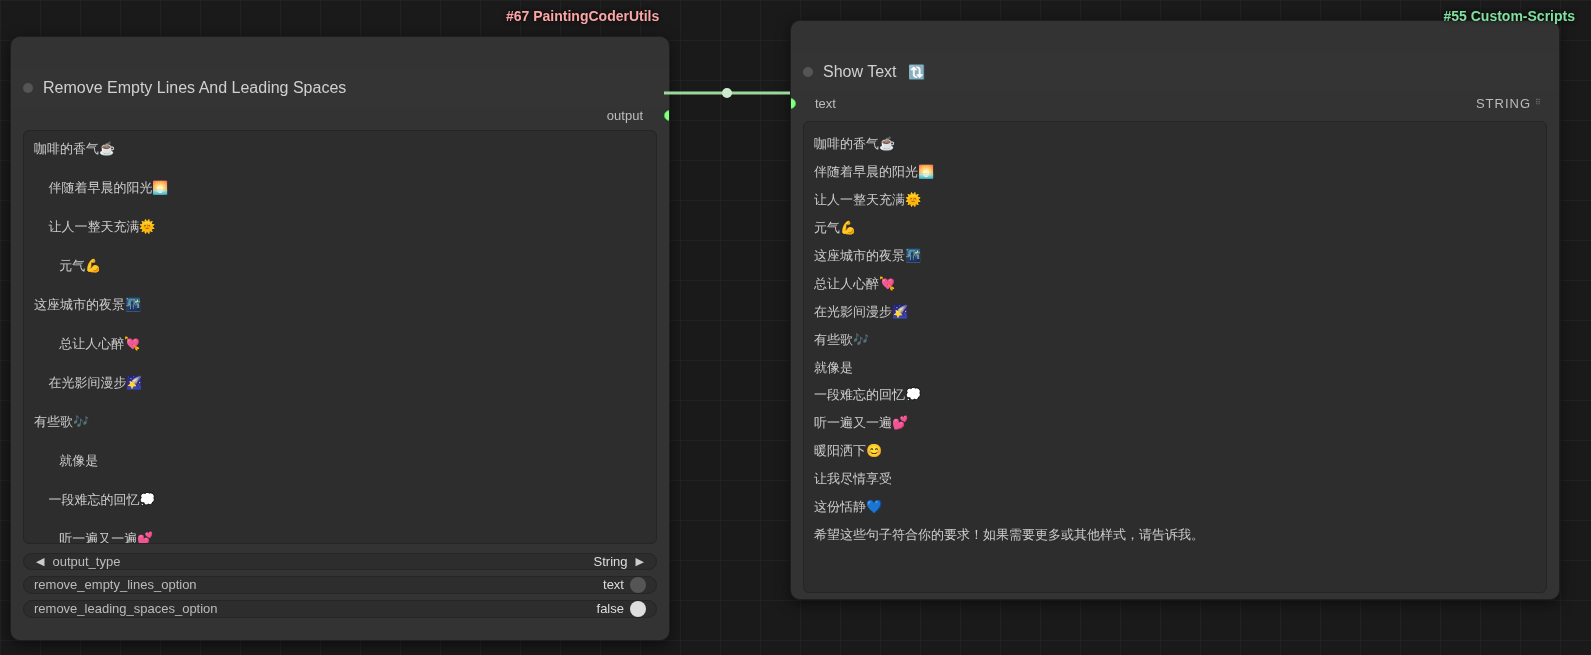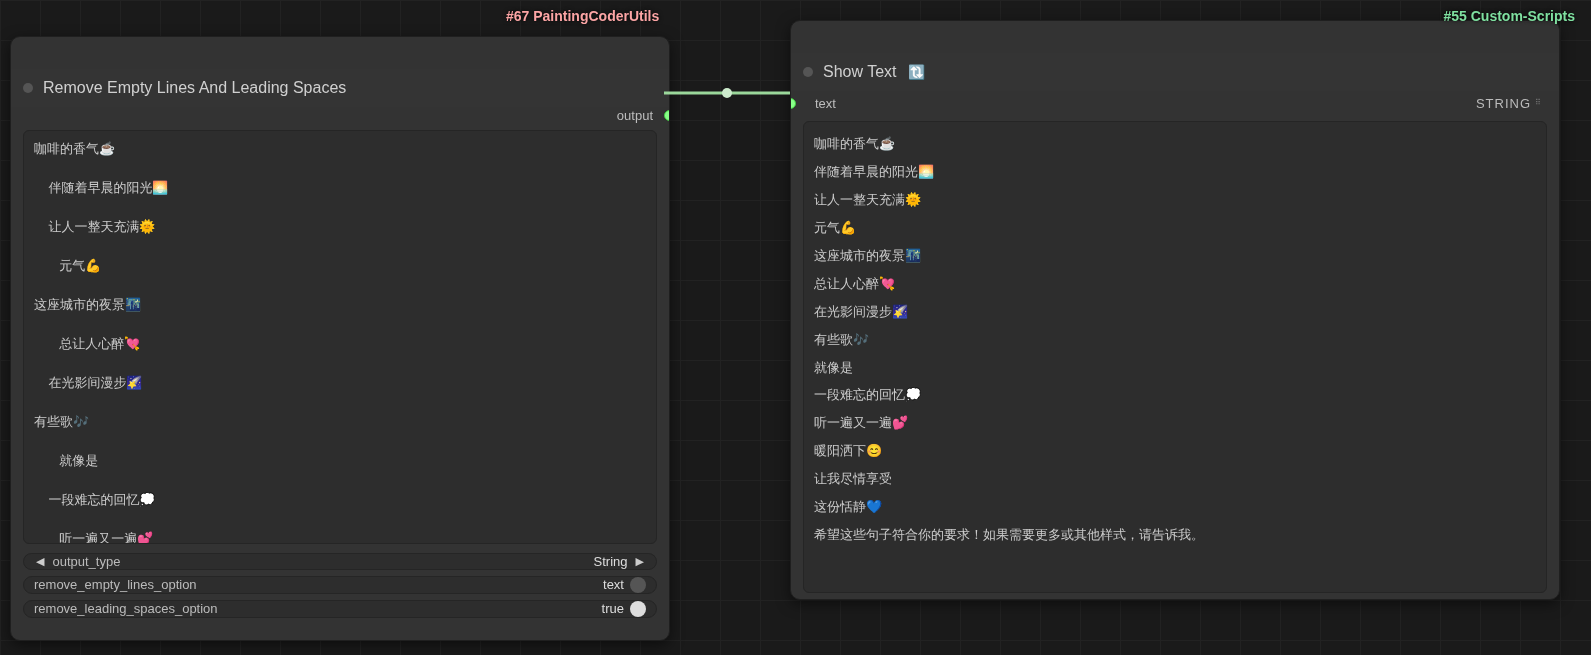--- a/index.html
+++ b/index.html
@@ -69,21 +69,21 @@
   }
   .port-row.right { justify-content: flex-end; }
   .port-row.left  { justify-content: flex-start; }
   .port-dot {
     width: 11px; height: 11px; border-radius: 50%;
     background: #8f8; border: 1px solid #4c4;
     flex: none;
   }
   .port-row.right .port-dot { position:absolute; right:-6px; }
   .port-row.left  .port-dot { position:absolute; left:-6px; }
-  .port-row .label-out { margin-right: 2px; }
+  .port-row .label-out { margin-right: 12px; }
   .port-row .label-in  { margin-left: 10px; }
   .port-row .label-type { margin-left:auto; color:#bbb; letter-spacing:1px; font-size:13px; display:flex; align-items:center; gap:4px;}
   .grip { display:inline-block; width:10px; line-height:8px; color:#777; font-size:8px; }
 
   .text-area {
     margin: 6px 12px;
     flex: 1 1 auto;
     background: #2d2d2d;
     border: 1px solid #252525;
     border-radius: 6px;
@@ -192,21 +192,21 @@
   </div>
 
   <div class="widget">
     <span class="wname">remove_empty_lines_option</span>
     <span class="wval">text</span>
     <span class="toggle off"></span>
   </div>
 
   <div class="widget" style="margin-bottom:22px;">
     <span class="wname">remove_leading_spaces_option</span>
-    <span class="wval">true</span>
+    <span class="wval">false</span>
     <span class="toggle on"></span>
   </div>
 </div>
 
 <div class="node node-right">
   <div class="node-header">
     <span class="collapse-dot"></span>
     <span class="node-title">Show Text</span>
     <span class="refresh-icon">🔃</span>
   </div>

